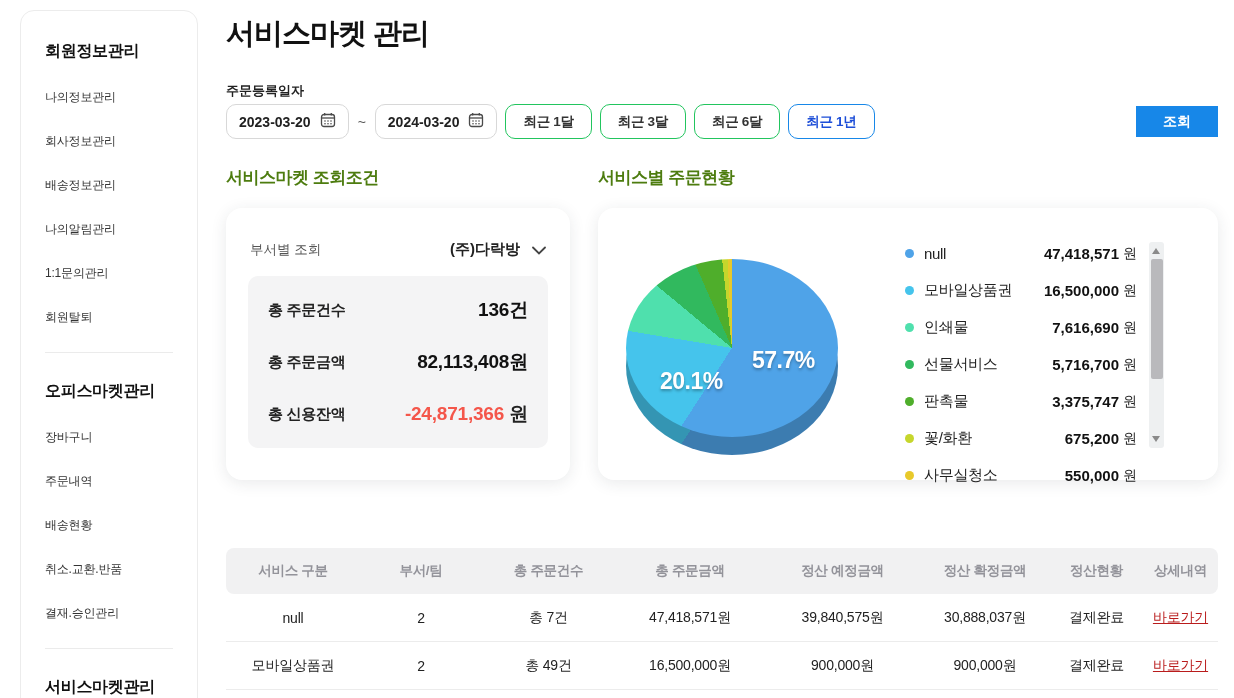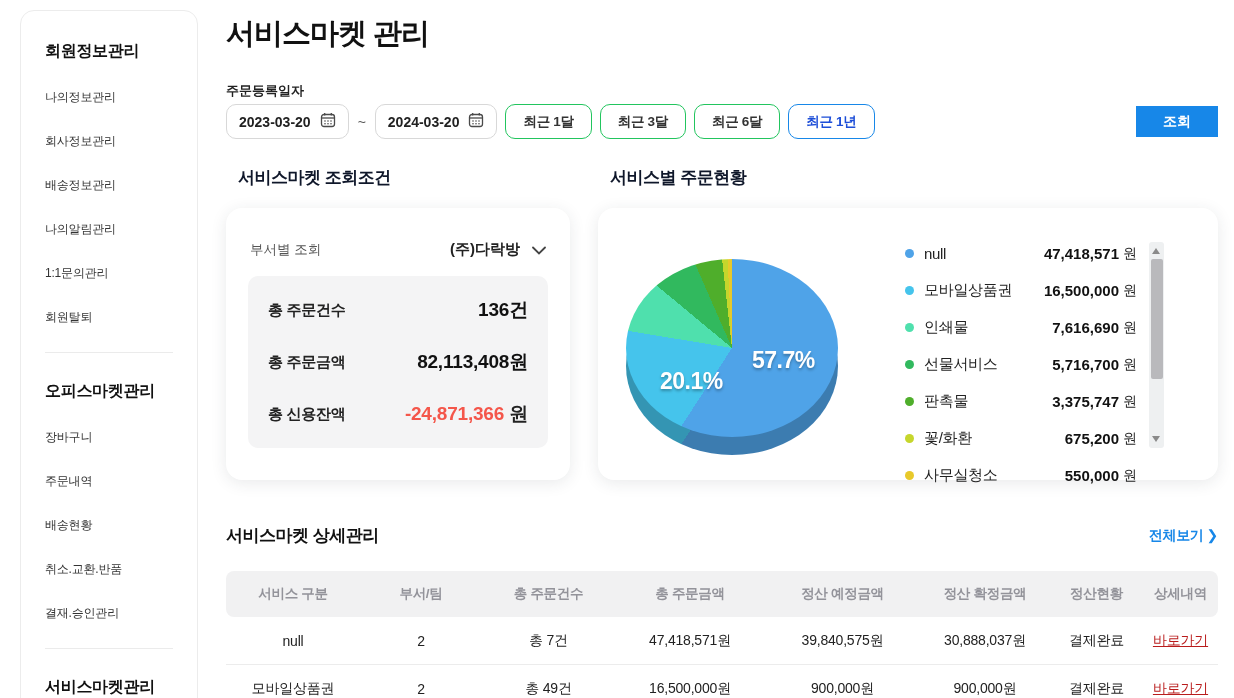--- a/index.html
+++ b/index.html
@@ -22,21 +22,21 @@
   .filter-row { position:absolute; top:104px; left:0; width:992px; display:flex; align-items:center; gap:8px; }
   .date-box { display:flex; align-items:center; gap:9px; height:35px; padding:0 12px;
     border:1px solid #d8d8d8; border-radius:10px; background:#fff; font-size:14px; font-weight:600; color:#222; cursor:pointer; }
   .tilde { font-size:14px; color:#555; margin:0 1px; }
   .quick-btn { height:35px; padding:0 17px; border:1px solid #22c55e; border-radius:10px; background:#fff;
     font-family:inherit; font-size:13.5px; font-weight:700; color:#333; letter-spacing:-0.3px; cursor:pointer; }
   .quick-btn.active { color:#1d4ed8; border:1.5px solid #1787e8; }
   .search-btn { margin-left:auto; height:31px; padding:0 27px; border:none; border-radius:0;
     background:#1787e8; color:#fff; font-family:inherit; font-size:14px; font-weight:700; cursor:pointer; }
 
-  .panel-title { position:absolute; font-size:17px; font-weight:800; letter-spacing:-0.5px; color:#0f172a;margin-left:12px; }
+  .panel-title { position:absolute; font-size:17px; font-weight:800; letter-spacing:-0.5px; color:#4d7c0f; }
   .pt-left { top:166px; left:0; }
   .pt-right { top:166px; left:372px; }
 
   .card { position:absolute; top:208px; background:#fff; border-radius:16px;
     box-shadow:0 3px 16px rgba(40,50,60,.10); }
   .card-left { left:0; width:344px; height:272px; padding:26px 22px; }
   .card-right { left:372px; width:620px; height:272px; }
 
   .dept-row { display:flex; align-items:center; font-size:13.5px; color:#555; padding:6px 2px 0; }
   .dept-value { margin-left:auto; font-size:15px; font-weight:600; color:#222; display:flex; align-items:center; gap:12px; cursor:pointer; }
@@ -251,26 +251,20 @@
       </div>
 
       <div class="vscroll">
         <span class="vs-up"></span>
         <span class="vs-thumb"></span>
         <span class="vs-down"></span>
       </div>
     </section>
 
     <section class="detail">
-      <div class="detail-head">
-        <span class="detail-title">서비스마켓 상세관리</span>
-        <span class="view-all">
-          <span>전체보기</span><span class="arrow">❯</span>
-        </span>
-      </div>
 
       <div class="grid-row thead">
         <div>서비스 구분</div>
         <div>부서/팀</div>
         <div>총 주문건수</div>
         <div>총 주문금액</div>
         <div>정산 예정금액</div>
         <div>정산 확정금액</div>
         <div>정산현황</div>
         <div>상세내역</div>

